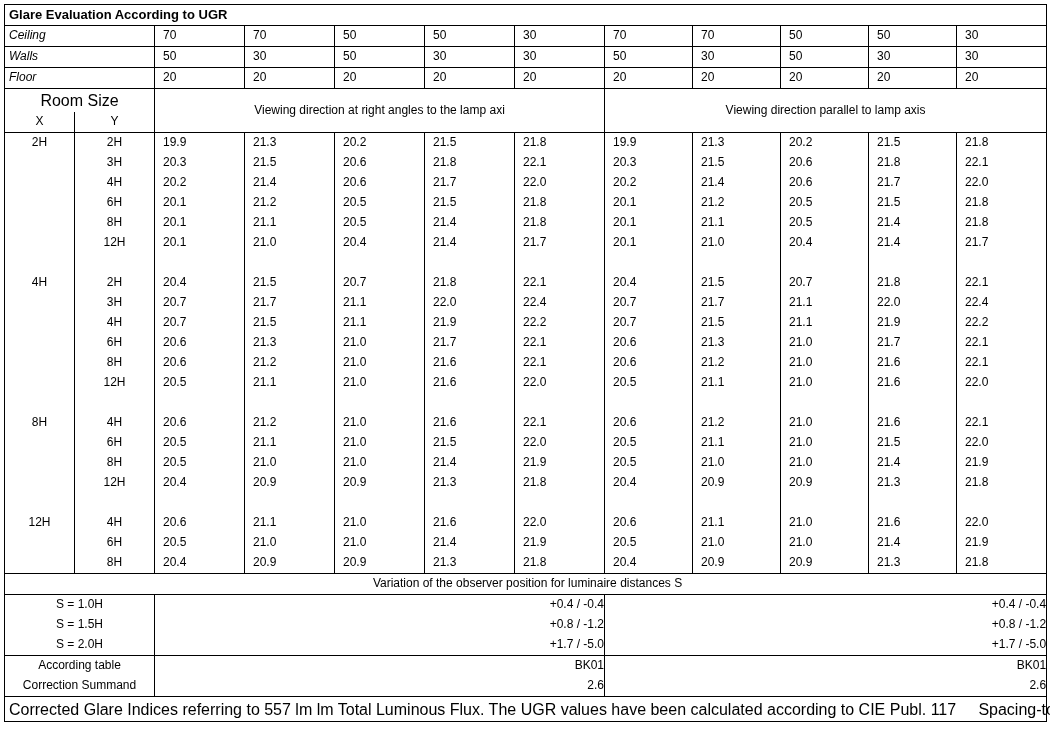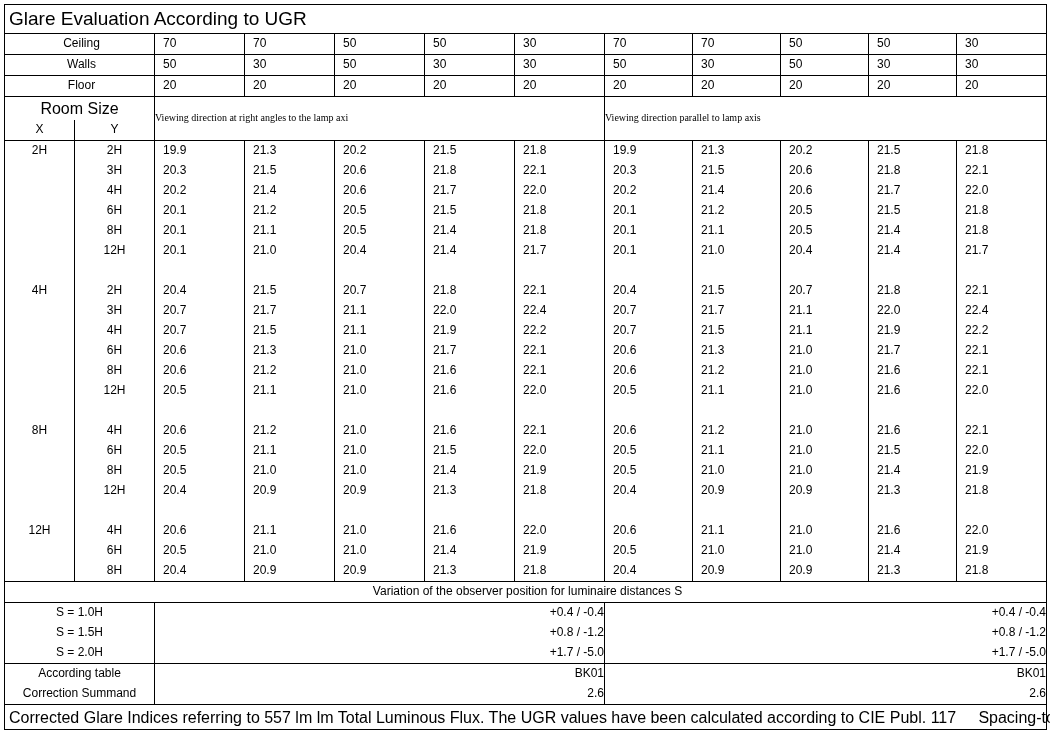--- a/index.html
+++ b/index.html
@@ -26,47 +26,48 @@
     font-size: 12px;
   }
   table.ugr td {
     border: 1px solid #000000;
     padding: 0;
     vertical-align: middle;
     line-height: 1.45;
     height: 20px;
   }
   .title-cell {
-    font-weight: normal;
-    font-size: 19px;
+    font-weight: bold;
+    font-size: 13px;
     padding-left: 4px !important;
     height: 21px;
   }
   .rowlabel {
     padding-left: 4px !important;
-    text-align: center;
+    text-align: left;
     white-space: nowrap;
+    font-style: italic;
   }
   .num {
     text-align: left;
     padding-left: 8px !important;
   }
   .nb-top {
     border-top: none !important;
   }
   .nb-bottom {
     border-bottom: none !important;
   }
   .roomsize-head {
     text-align: center;
     font-size: 16px;
   }
   .dirhead {
-    font-size: 10px;
-    font-family: Liberation Serif, serif;
+    text-align: center;
+    font-size: 12px;
   }
   .xy-head {
     text-align: center;
     font-size: 12px;
   }
   .data-row td {
     height: 20px;
   }
   .spacer-row td {
     height: 14px;

